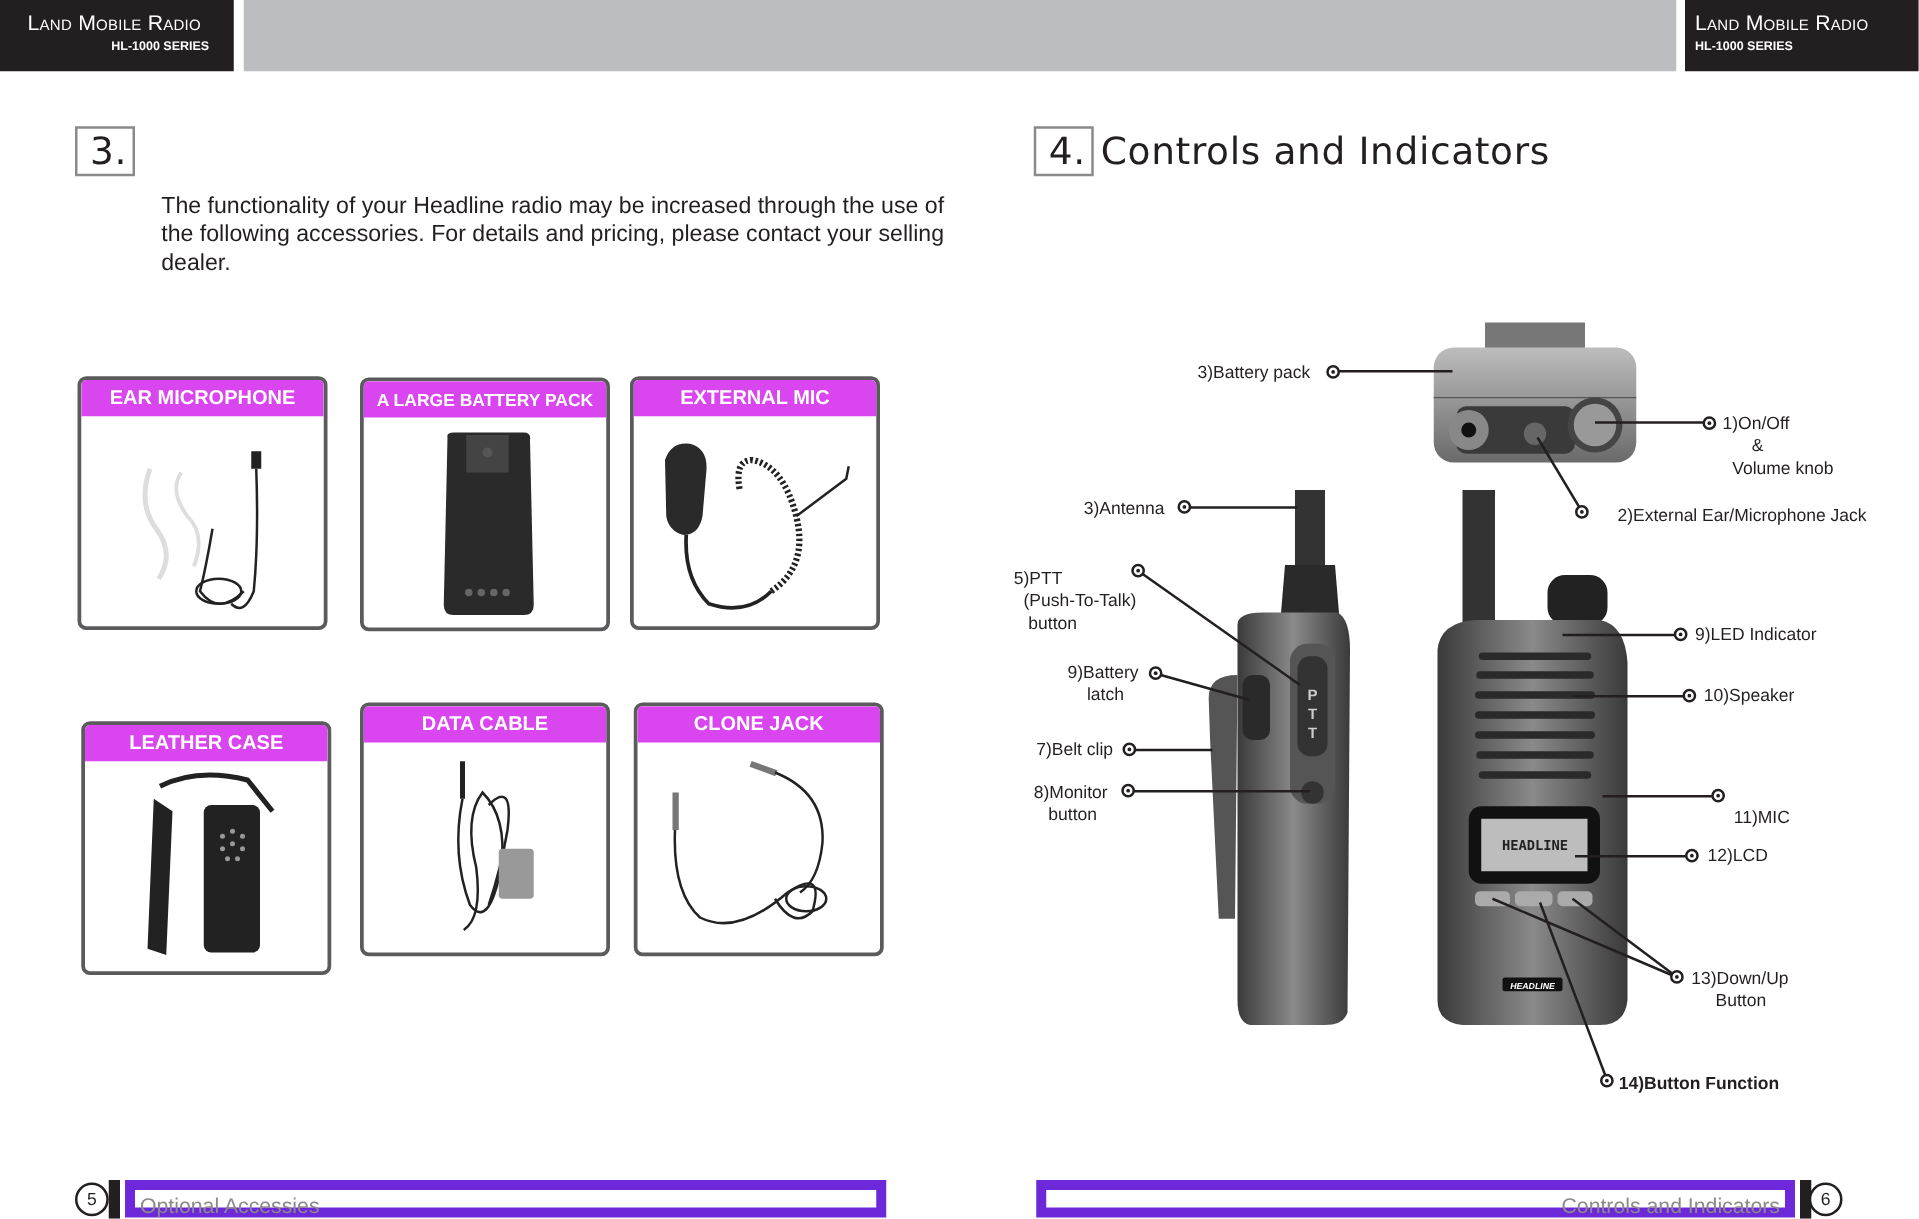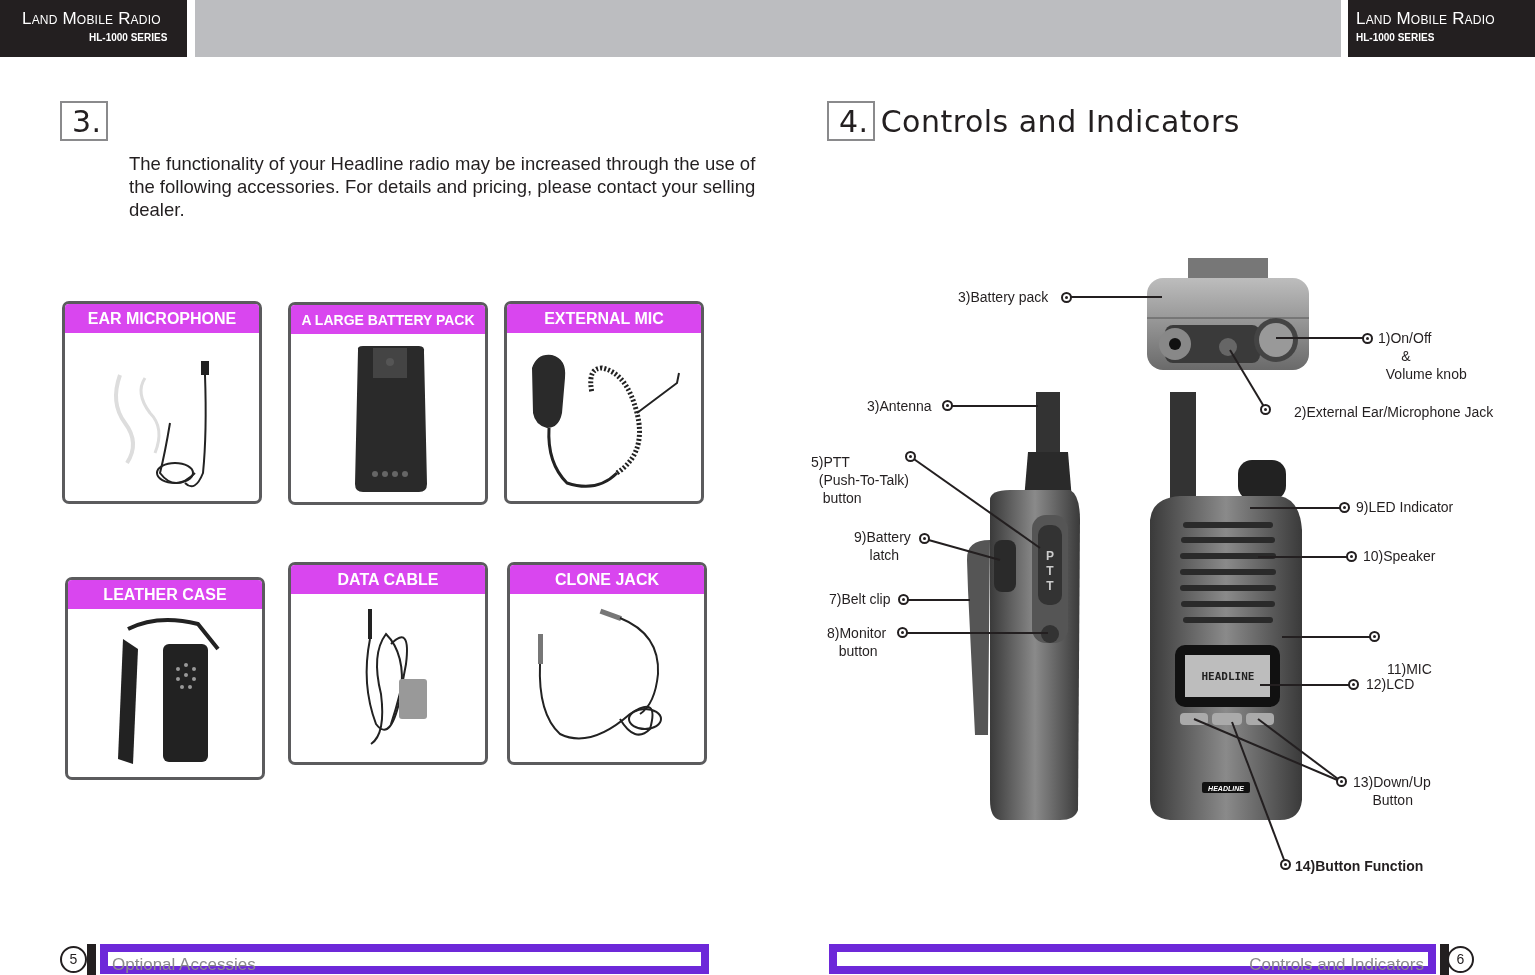--- a/index.html
+++ b/index.html
@@ -254,21 +254,21 @@
 <div class="lbl" style="left:811px;top:453px;">5)PTT
   (Push-To-Talk)
    button</div>
 <div class="lbl" style="left:854px;top:528px;">9)Battery
     latch</div>
 <div class="lbl" style="left:829px;top:590px;">7)Belt clip</div>
 <div class="lbl" style="left:827px;top:624px;">8)Monitor
    button</div>
 <div class="lbl" style="left:1356px;top:498px;">9)LED Indicator</div>
 <div class="lbl" style="left:1363px;top:547px;">10)Speaker</div>
-<div class="lbl" style="left:1387px;top:660px;">11)MIC</div>
+<div class="lbl" style="left:1387px;top:644px;">11)MIC</div>
 <div class="lbl" style="left:1366px;top:675px;">12)LCD</div>
 <div class="lbl" style="left:1353px;top:773px;">13)Down/Up
      Button</div>
 <div class="lbl" style="left:1295px;top:857px;font-weight:bold;">14)Button Function</div>
 
 <div class="foot-box" style="left:829px;width:607px;text-align:right;">Controls and Indicators</div>
 <div class="pg-bar" style="left:1440px;"></div>
 <div class="pg-num" style="left:1447px;">6</div>
 
 </body></html>

